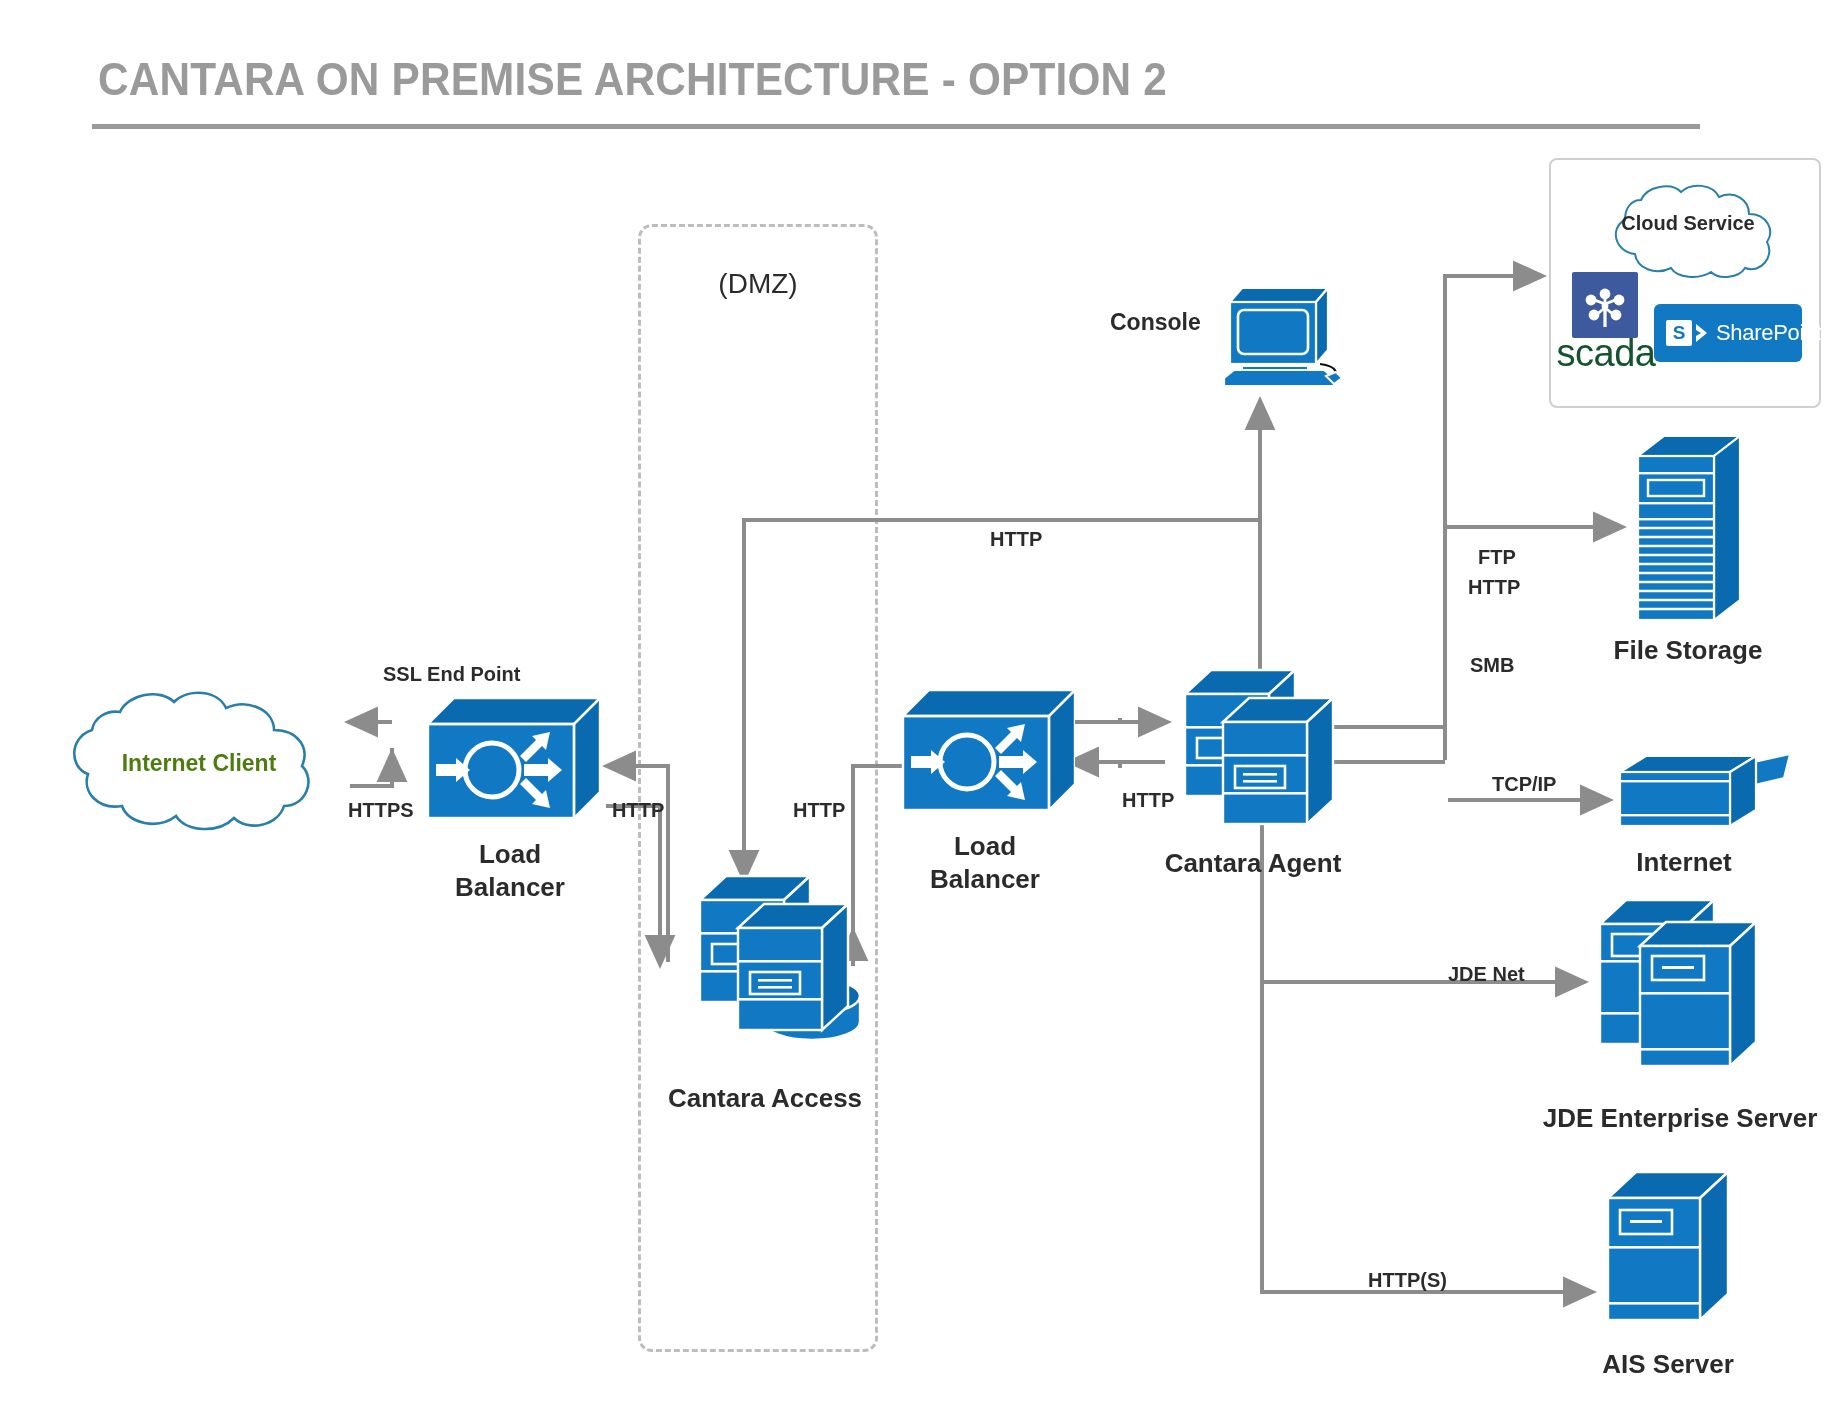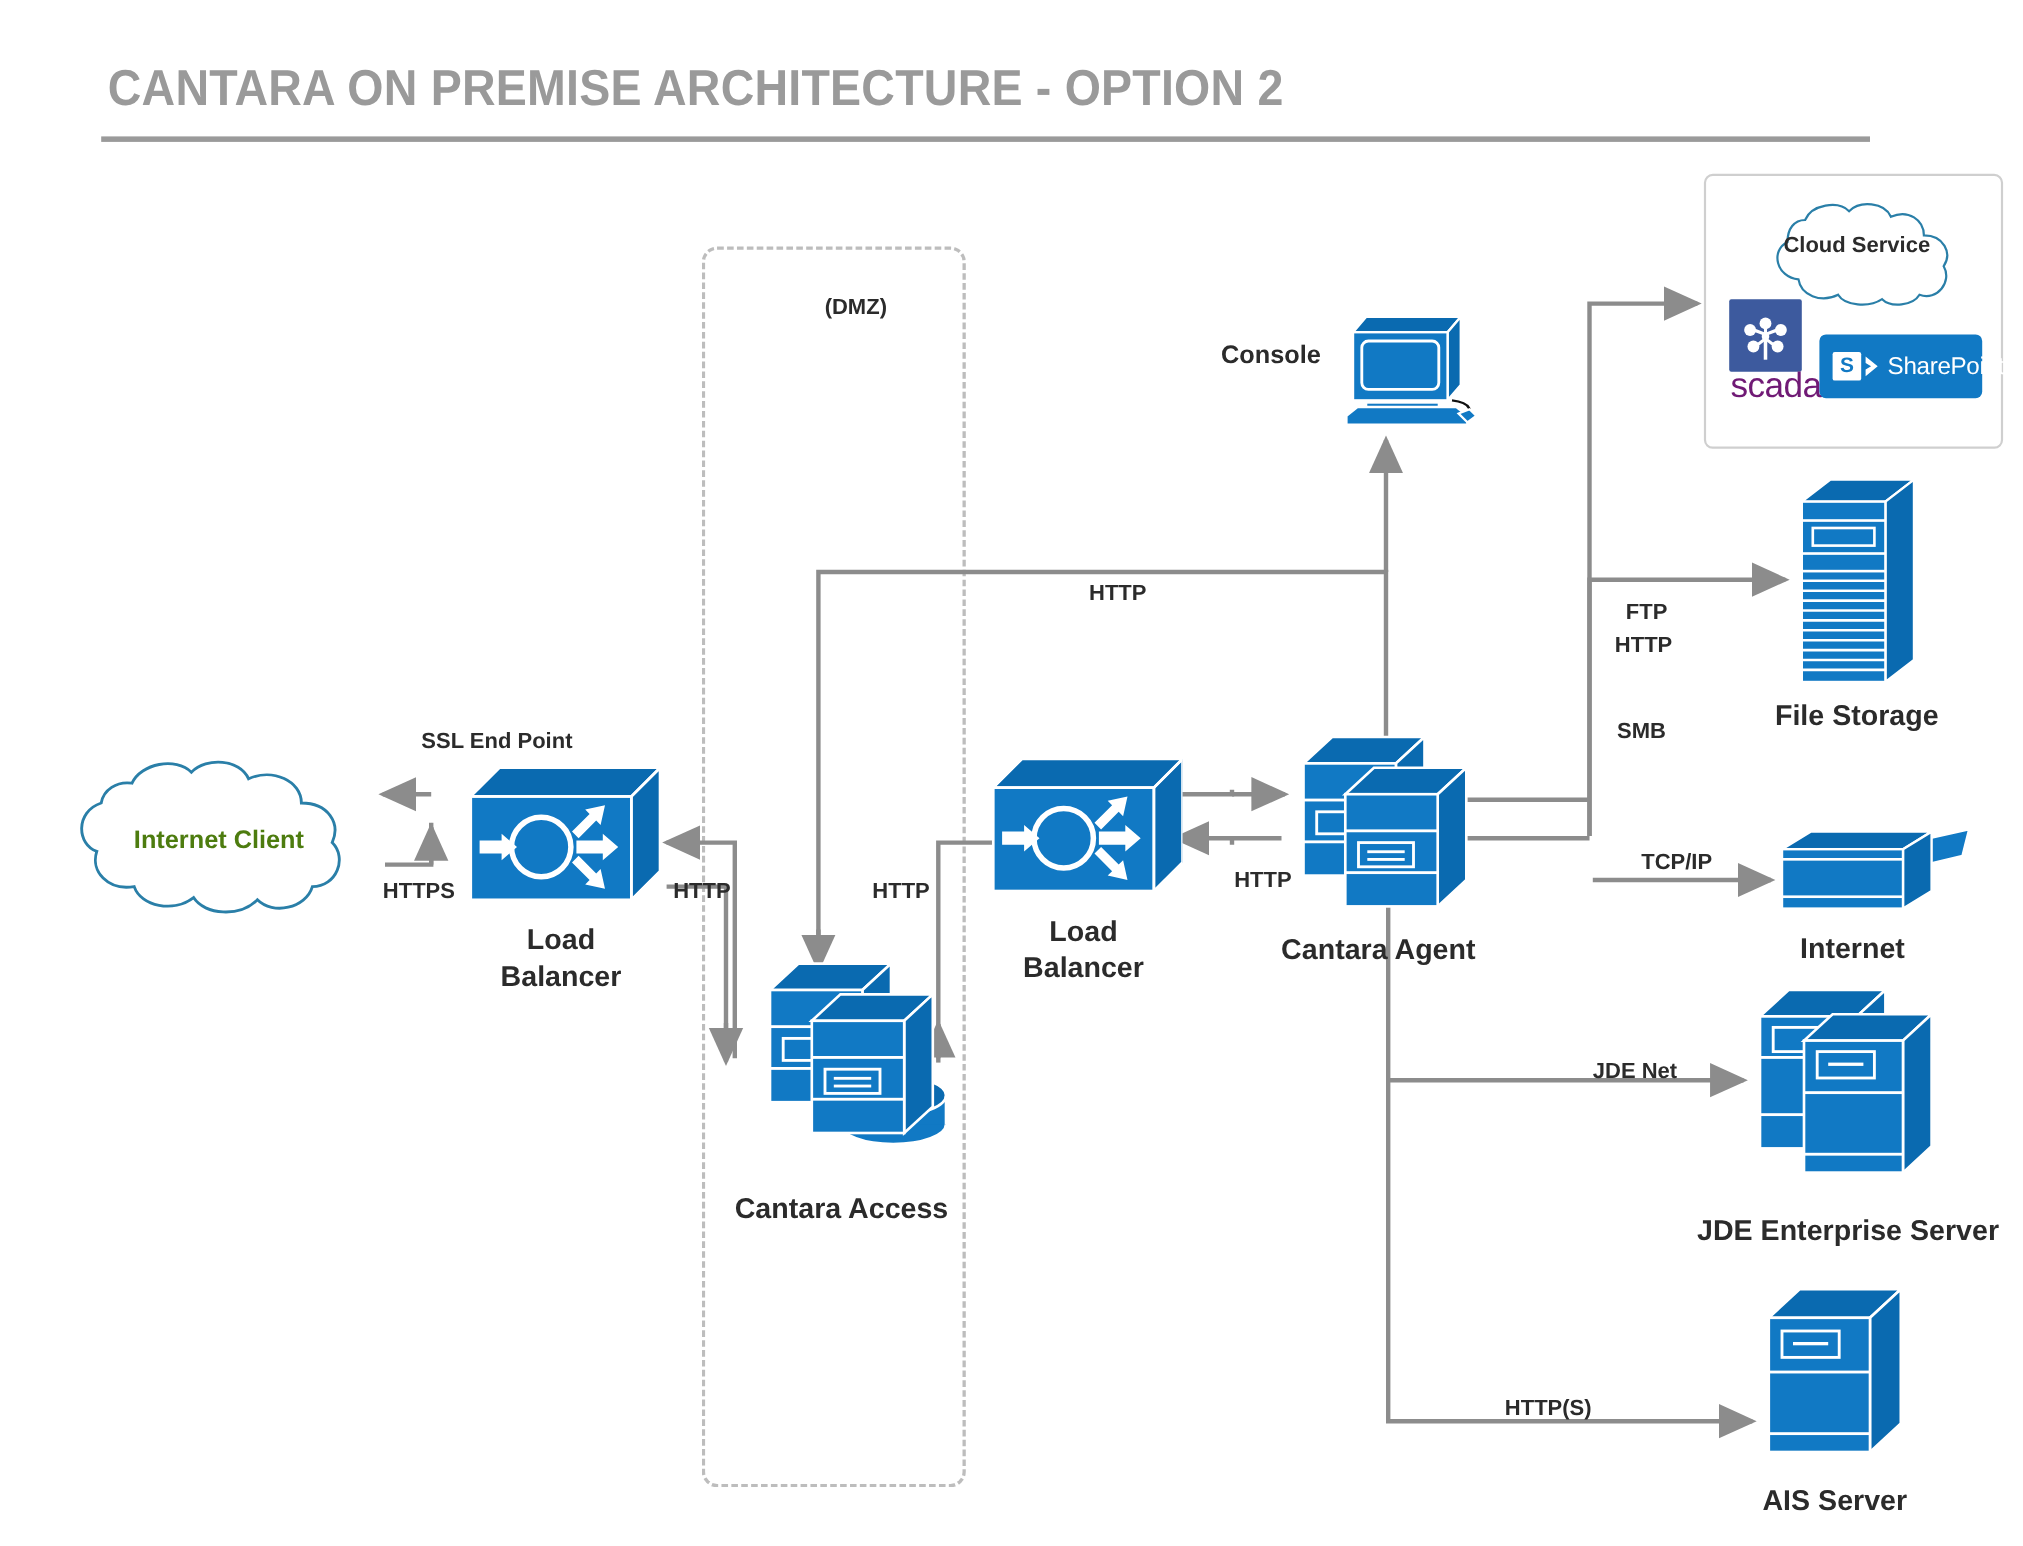--- a/index.html
+++ b/index.html
@@ -33,42 +33,42 @@
     text-align:center;white-space:nowrap;transform:translateX(-50%);
     line-height:1.25;
   }
 
   
   #dmz-box{
     position:absolute;left:638px;top:224px;width:240px;height:1128px;
     border:3px dashed #bdbdbd;border-radius:14px;box-sizing:border-box;
   }
   #dmz-label{
-    position:absolute;left:758px;top:268px;font-size:20px;font-weight:bold;
-    color:#2b2b2b;transform:translateX(-50%);margin-left:20px;
+    position:absolute;left:758px;top:268px;font-size:28px;font-weight:normal;
+    color:#2b2b2b;transform:translateX(-50%);
   }
 
   
   #cloud-panel{
     position:absolute;left:1549px;top:158px;width:272px;height:250px;
     border:2px solid #cfcfcf;border-radius:8px;box-sizing:border-box;
     background:#fff;
   }
   #cloud-shape{position:absolute;left:1597px;top:182px;width:182px;height:98px;}
   #cloud-service-label{
     position:absolute;left:1688px;top:212px;font-size:20px;font-weight:bold;
     color:#2b2b2b;transform:translateX(-50%);z-index:4;
   }
   #scada-tile{
     position:absolute;left:1572px;top:272px;width:66px;height:66px;
     background:#3d5a9e;border-radius:2px;
   }
   #scada-word{
-    position:absolute;left:1556px;top:332px;width:100px;text-align:right;
-    font-size:32px;color:#701a75;font-weight:normal;letter-spacing:-0.5px;
+    position:absolute;left:1556px;top:332px;width:100px;text-align:center;
+    font-size:38px;color:#14532d;font-weight:normal;letter-spacing:-0.5px;
   }
   #sharepoint-tile{
     position:absolute;left:1654px;top:304px;width:148px;height:58px;
     background:#1179c4;border-radius:6px;
   }
   #sp-sq{
     position:absolute;left:1666px;top:320px;width:26px;height:26px;
     background:#fff;border-radius:2px;color:#1179c4;font-weight:bold;
     font-size:19px;text-align:center;line-height:26px;
   }

